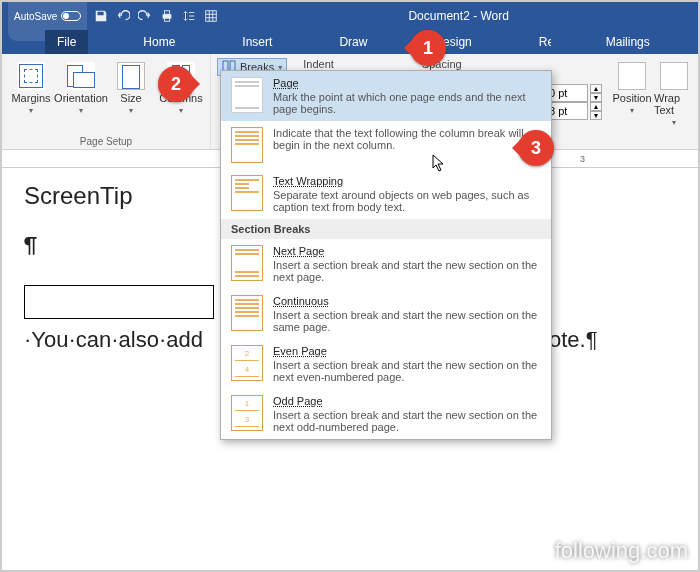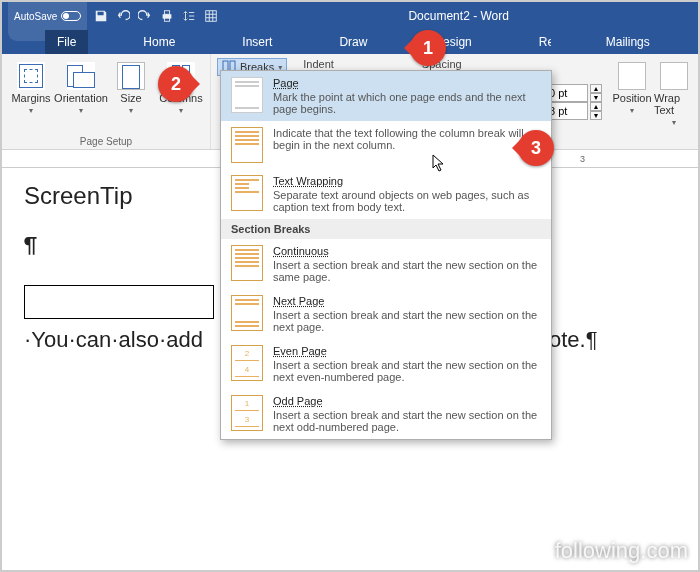--- a/index.html
+++ b/index.html
@@ -268,40 +268,40 @@
     <div class="dd-tx">
         <div class="tit">Text Wrapping</div>
         <div>Separate text around objects on web pages, such as caption text from body text.</div>
       </div>
   </div>
   <div class="dd-head">Section Breaks</div>
   <div class="dd-item">
     <div class="dd-ic">
         <div class="ln"></div>
         <div class="ln"></div>
+        <div style="flex:1"></div>
+        <div class="ln"></div>
+        <div class="ln"></div>
+      </div>
+    <div class="dd-tx">
+        <div class="tit">Next Page</div>
+        <div>Insert a section break and start the new section on the next page.</div>
+      </div>
+  </div>
+  <div class="dd-item">
+    <div class="dd-ic">
+        <div class="ln"></div>
+        <div class="ln"></div>
         <div class="ln"></div>
         <div class="ln"></div>
         <div class="ln"></div>
       </div>
     <div class="dd-tx">
         <div class="tit">Continuous</div>
         <div>Insert a section break and start the new section on the same page.</div>
-      </div>
-  </div>
-  <div class="dd-item">
-    <div class="dd-ic">
-        <div class="ln"></div>
-        <div class="ln"></div>
-        <div style="flex:1"></div>
-        <div class="ln"></div>
-        <div class="ln"></div>
-      </div>
-    <div class="dd-tx">
-        <div class="tit">Next Page</div>
-        <div>Insert a section break and start the new section on the next page.</div>
       </div>
   </div>
   <div class="dd-item">
     <div class="dd-ic">
         <div class="num4">2</div>
         <div class="ln"></div>
         <div style="flex:1"></div>
         <div class="num4">4</div>
         <div class="ln"></div>
       </div>

